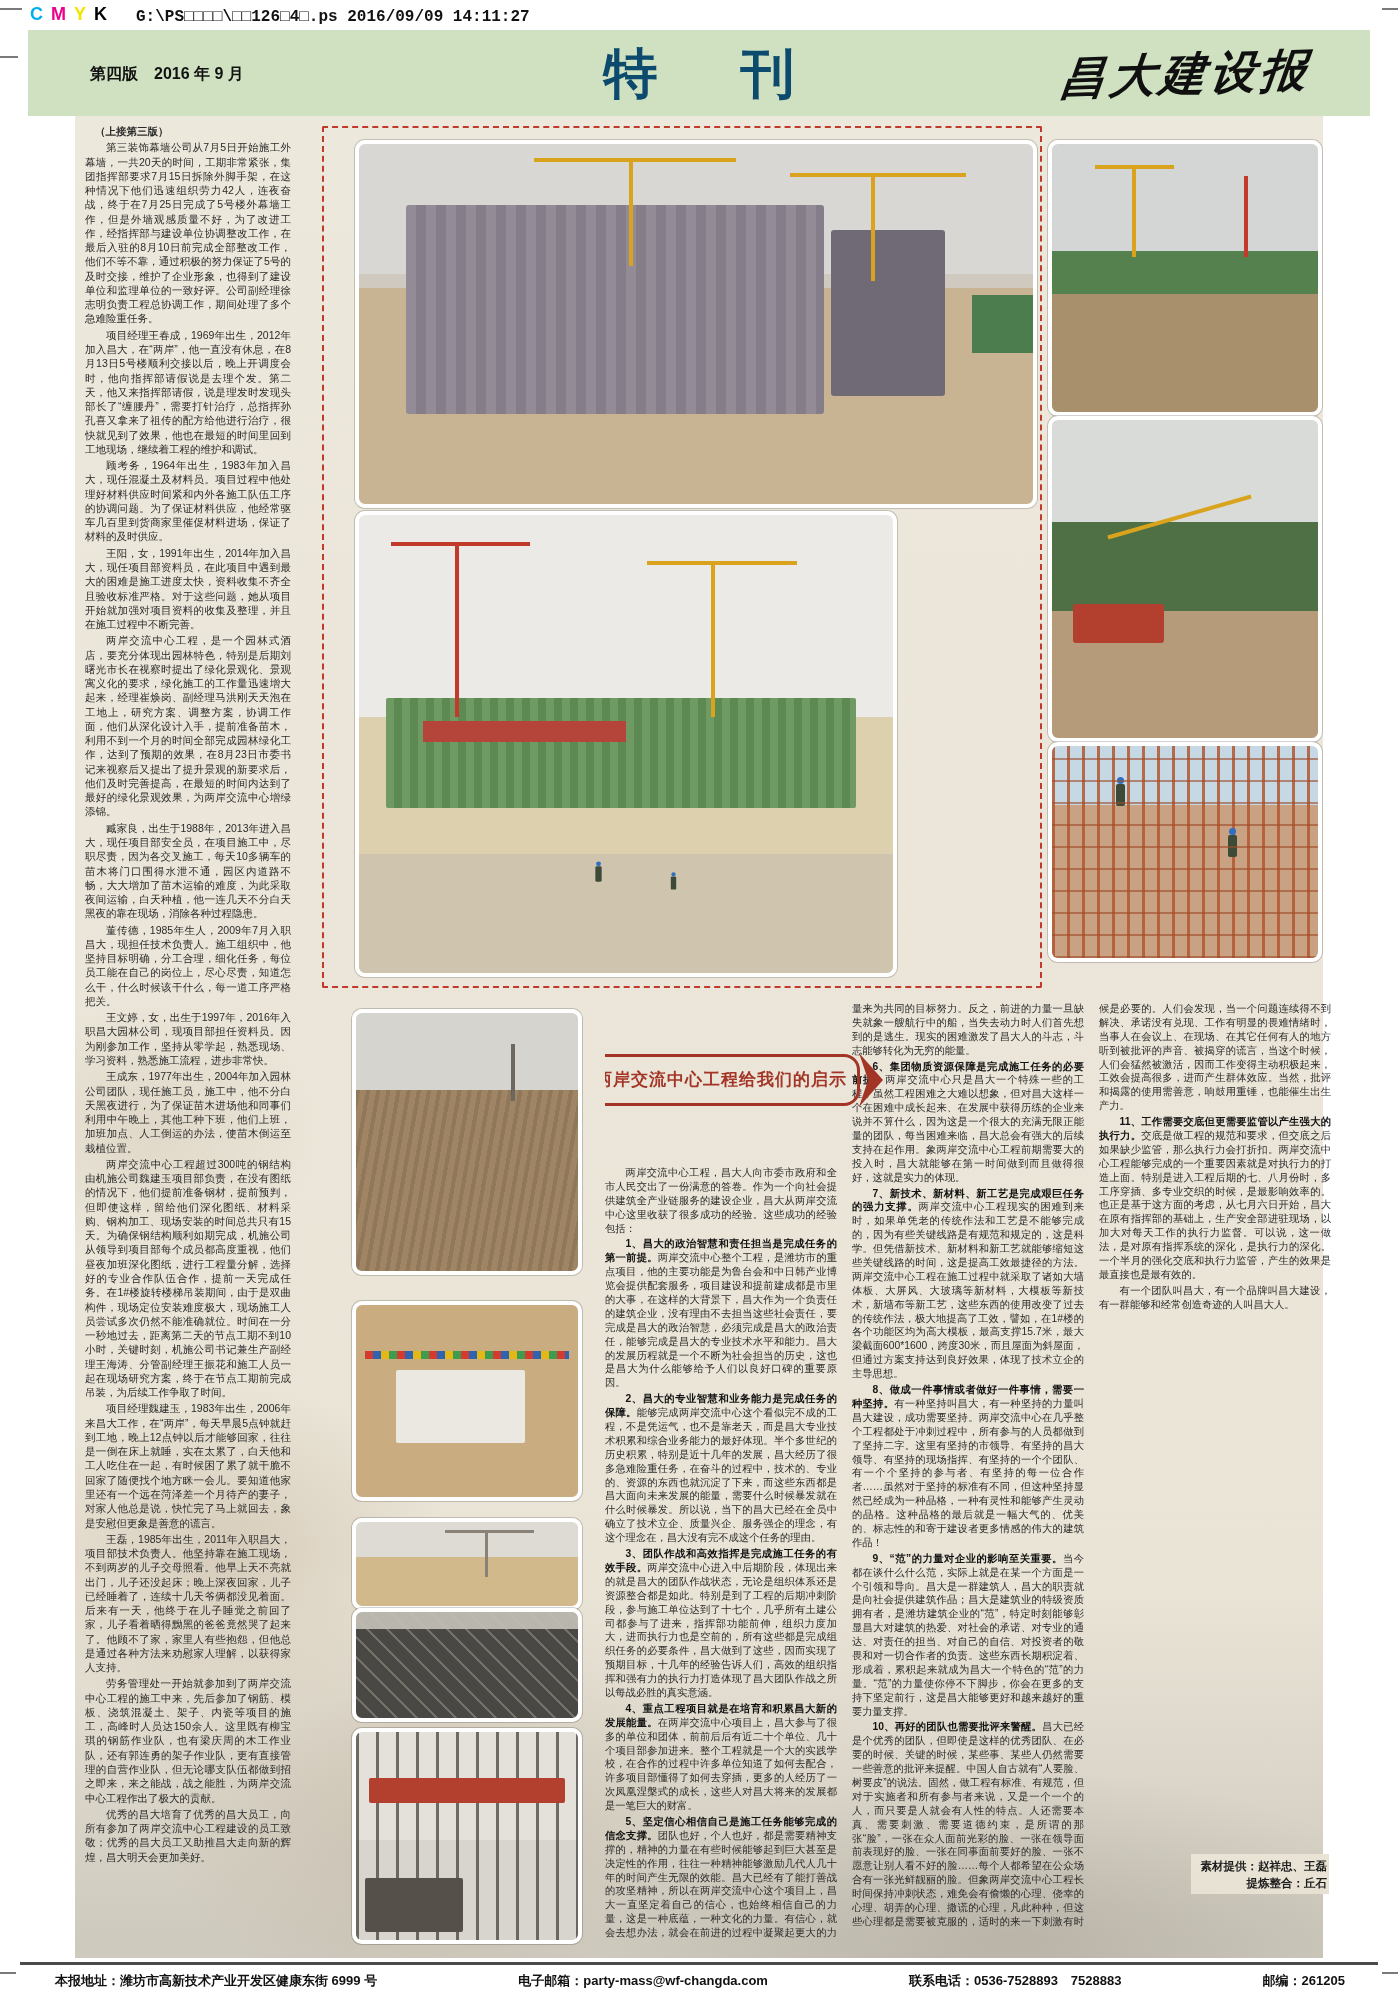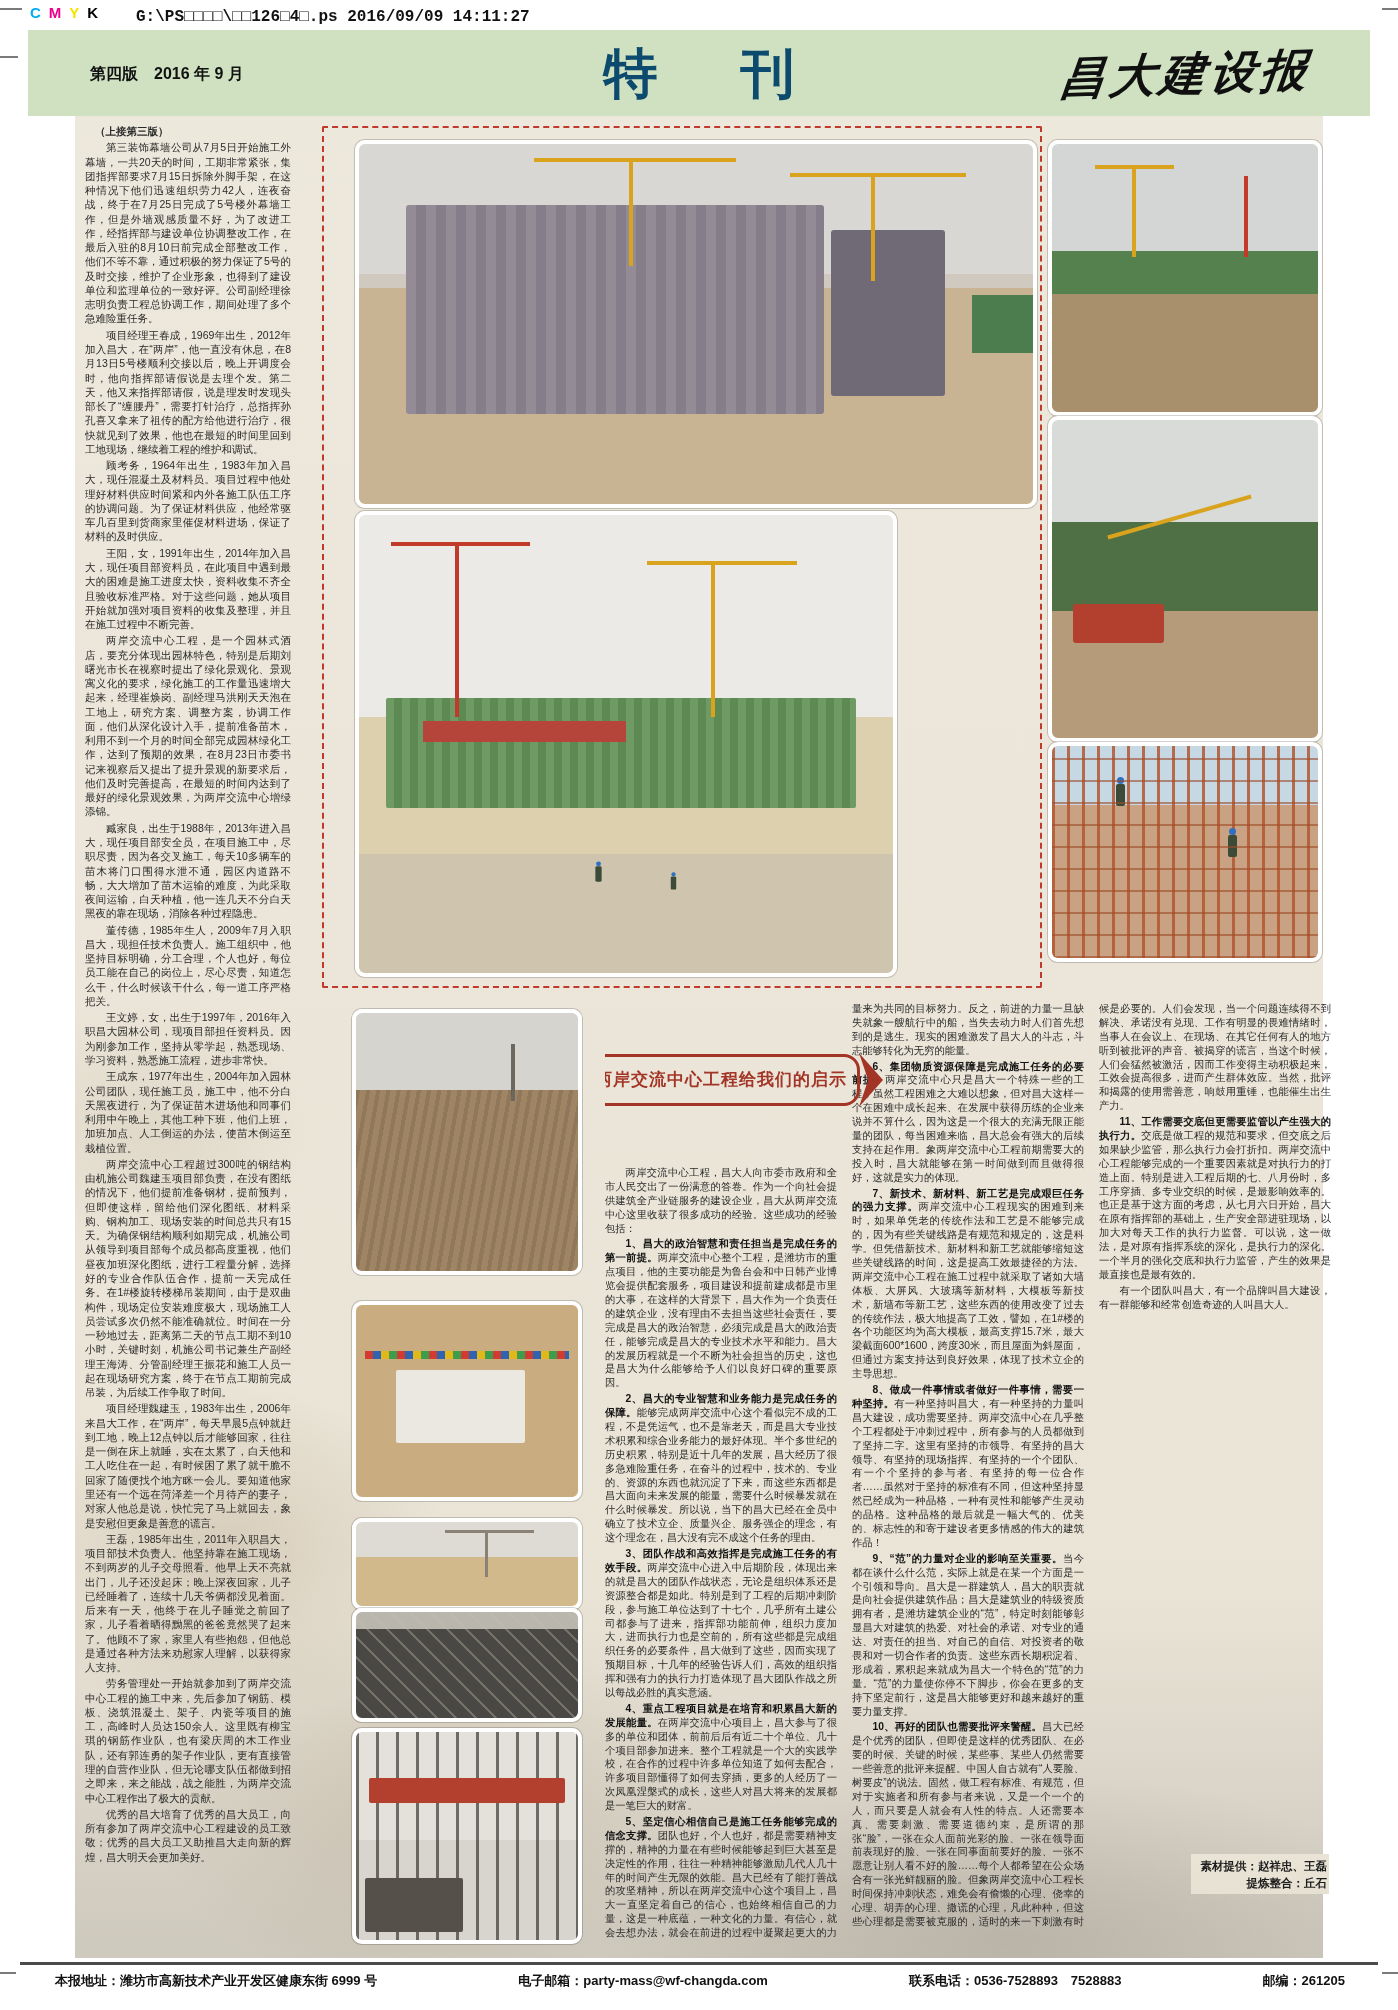--- a/index.html
+++ b/index.html
@@ -1,20 +1,20 @@
 <!DOCTYPE html>
 <html><head>
 <meta charset="utf-8">
 <style>
   html,body{margin:0;padding:0;background:#ffffff;}
   .page{position:relative;width:1398px;height:2010px;background:#fff;overflow:hidden;
         font-family:"Liberation Sans","DejaVu Sans",sans-serif;color:#222;}
   
   .print-strip{position:absolute;left:0;top:0;width:100%;height:30px;background:#fff;}
-  .cmyk{position:absolute;left:30px;top:4px;font-weight:bold;font-size:15px;letter-spacing:2px;}
+  .cmyk{position:absolute;left:30px;top:4px;font-weight:bold;font-size:18px;letter-spacing:2px;}
   .cmyk span{margin-right:6px;}
   .c-c{color:#00aeef}.c-m{color:#ec008c}.c-y{color:#f5e400}.c-k{color:#000}
   .fileinfo{position:absolute;left:136px;top:8px;font-size:16px;font-weight:bold;color:#111;
             font-family:"Liberation Mono","DejaVu Sans Mono",monospace;}
   .cropmark{position:absolute;background:#7a7a7a;}
   
   .masthead{position:absolute;left:28px;top:30px;width:1342px;height:86px;background:#cfe1c0;}
   .edition{position:absolute;left:62px;top:34px;font-size:16px;font-weight:bold;color:#111;}
   .main-title{position:absolute;left:0;right:0;top:8px;text-align:center;font-size:54px;font-weight:900;
               letter-spacing:34px;color:#0c4a6e;font-family:Liberation Sans, sans-serif;text-indent:34px;}
@@ -138,21 +138,21 @@
   <div class="paper">
 
     <div class="left-col" id="leftCol">
       <p class="left-lead">（上接第三版）</p>
     <p class="lp">第三装饰幕墙公司从7月5日开始施工外幕墙，一共20天的时间，工期非常紧张，集团指挥部要求7月15日拆除外脚手架，在这种情况下他们迅速组织劳力42人，连夜奋战，终于在7月25日完成了5号楼外幕墙工作，但是外墙观感质量不好，为了改进工作，经指挥部与建设单位协调整改工作，在最后入驻的8月10日前完成全部整改工作，他们不等不靠，通过积极的努力保证了5号的及时交接，维护了企业形象，也得到了建设单位和监理单位的一致好评。公司副经理徐志明负责工程总协调工作，期间处理了多个急难险重任务。</p>
         <p class="lp">项目经理王春成，1969年出生，2012年加入昌大，在“两岸”，他一直没有休息，在8月13日5号楼顺利交接以后，晚上开调度会时，他向指挥部请假说是去理个发。第二天，他又来指挥部请假，说是理发时发现头部长了“缠腰丹”，需要打针治疗，总指挥孙孔喜又拿来了祖传的配方给他进行治疗，很快就见到了效果，他也在最短的时间里回到工地现场，继续着工程的维护和调试。</p>
         <p class="lp">顾考务，1964年出生，1983年加入昌大，现任混凝土及材料员。项目过程中他处理好材料供应时间紧和内外各施工队伍工序的协调问题。为了保证材料供应，他经常驱车几百里到货商家里催促材料进场，保证了材料的及时供应。</p>
         <p class="lp">王阳，女，1991年出生，2014年加入昌大，现任项目部资料员，在此项目中遇到最大的困难是施工进度太快，资料收集不齐全且验收标准严格。对于这些问题，她从项目开始就加强对项目资料的收集及整理，并且在施工过程中不断完善。</p>
         <p class="lp">两岸交流中心工程，是一个园林式酒店，要充分体现出园林特色，特别是后期刘曙光市长在视察时提出了绿化景观化、景观寓义化的要求，绿化施工的工作量迅速增大起来，经理崔焕岗、副经理马洪刚天天泡在工地上，研究方案、调整方案，协调工作面，他们从深化设计入手，提前准备苗木，利用不到一个月的时间全部完成园林绿化工作，达到了预期的效果，在8月23日市委书记来视察后又提出了提升景观的新要求后，他们及时完善提高，在最短的时间内达到了最好的绿化景观效果，为两岸交流中心增绿添锦。</p>
         <p class="lp">臧家良，出生于1988年，2013年进入昌大，现任项目部安全员，在项目施工中，尽职尽责，因为各交叉施工，每天10多辆车的苗木将门口围得水泄不通，园区内道路不畅，大大增加了苗木运输的难度，为此采取夜间运输，白天种植，他一连几天不分白天黑夜的靠在现场，消除各种过程隐患。</p>
-        <p class="lp">董传德，1985年生人，2009年7月入职昌大，现担任技术负责人。施工组织中，他坚持目标明确，分工合理，个人也好，每位员工能在自己的岗位上，尽心尽责，知道怎么干，什么时候该干什么，每一道工序严格把关。</p>
+        <p class="lp">董传德，1985年生人，2009年7月入职昌大，现担任技术负责人。施工组织中，他坚持目标明确，分工合理，细化任务，每位员工能在自己的岗位上，尽心尽责，知道怎么干，什么时候该干什么，每一道工序严格把关。</p>
         <p class="lp">王文婷，女，出生于1997年，2016年入职昌大园林公司，现项目部担任资料员。因为刚参加工作，坚持从零学起，熟悉现场、学习资料，熟悉施工流程，进步非常快。</p>
         <p class="lp">王成东，1977年出生，2004年加入园林公司团队，现任施工员，施工中，他不分白天黑夜进行，为了保证苗木进场他和同事们利用中午晚上，其他工种下班，他们上班，加班加点、人工倒运的办法，使苗木倒运至栽植位置。</p>
         <p class="lp">两岸交流中心工程超过300吨的钢结构由机施公司魏建玉项目部负责，在没有图纸的情况下，他们提前准备钢材，提前预判，但即使这样，留给他们深化图纸、材料采购、钢构加工、现场安装的时间总共只有15天。为确保钢结构顺利如期完成，机施公司从领导到项目部每个成员都高度重视，他们昼夜加班深化图纸，进行工程量分解，选择好的专业合作队伍合作，提前一天完成任务。在1#楼旋转楼梯吊装期间，由于是双曲构件，现场定位安装难度极大，现场施工人员尝试多次仍然不能准确就位。时间在一分一秒地过去，距离第二天的节点工期不到10小时，关键时刻，机施公司书记兼生产副经理王海涛、分管副经理王振花和施工人员一起在现场研究方案，终于在节点工期前完成吊装，为后续工作争取了时间。</p>
         <p class="lp">项目经理魏建玉，1983年出生，2006年来昌大工作，在“两岸”，每天早晨5点钟就赶到工地，晚上12点钟以后才能够回家，往往是一倒在床上就睡，实在太累了，白天他和工人吃住在一起，有时候困了累了就干脆不回家了随便找个地方眯一会儿。要知道他家里还有一个远在菏泽差一个月待产的妻子，对家人他总是说，快忙完了马上就回去，象是安慰但更象是善意的谎言。</p>
         <p class="lp">王磊，1985年出生，2011年入职昌大，项目部技术负责人。他坚持靠在施工现场，不到两岁的儿子交母照看。他早上天不亮就出门，儿子还没起床；晚上深夜回家，儿子已经睡着了，连续十几天爷俩都没见着面。后来有一天，他终于在儿子睡觉之前回了家，儿子看着晒得黝黑的爸爸竟然哭了起来了。他顾不了家，家里人有些抱怨，但他总是通过各种方法来劝慰家人理解，以获得家人支持。</p>
         <p class="lp">劳务管理处一开始就参加到了两岸交流中心工程的施工中来，先后参加了钢筋、模板、浇筑混凝土、架子、内瓷等项目的施工，高峰时人员达150余人。这里既有柳宝琪的钢筋作业队，也有梁庆周的木工作业队，还有郭连勇的架子作业队，更有直接管理的自营作业队，但无论哪支队伍都做到招之即来，来之能战，战之能胜，为两岸交流中心工程作出了极大的贡献。</p>
         <p class="lp">优秀的昌大培育了优秀的昌大员工，向所有参加了两岸交流中心工程建设的员工致敬；优秀的昌大员工又助推昌大走向新的辉煌，昌大明天会更加美好。</p>
       </div>
 
     <div class="dashed-box"></div>

